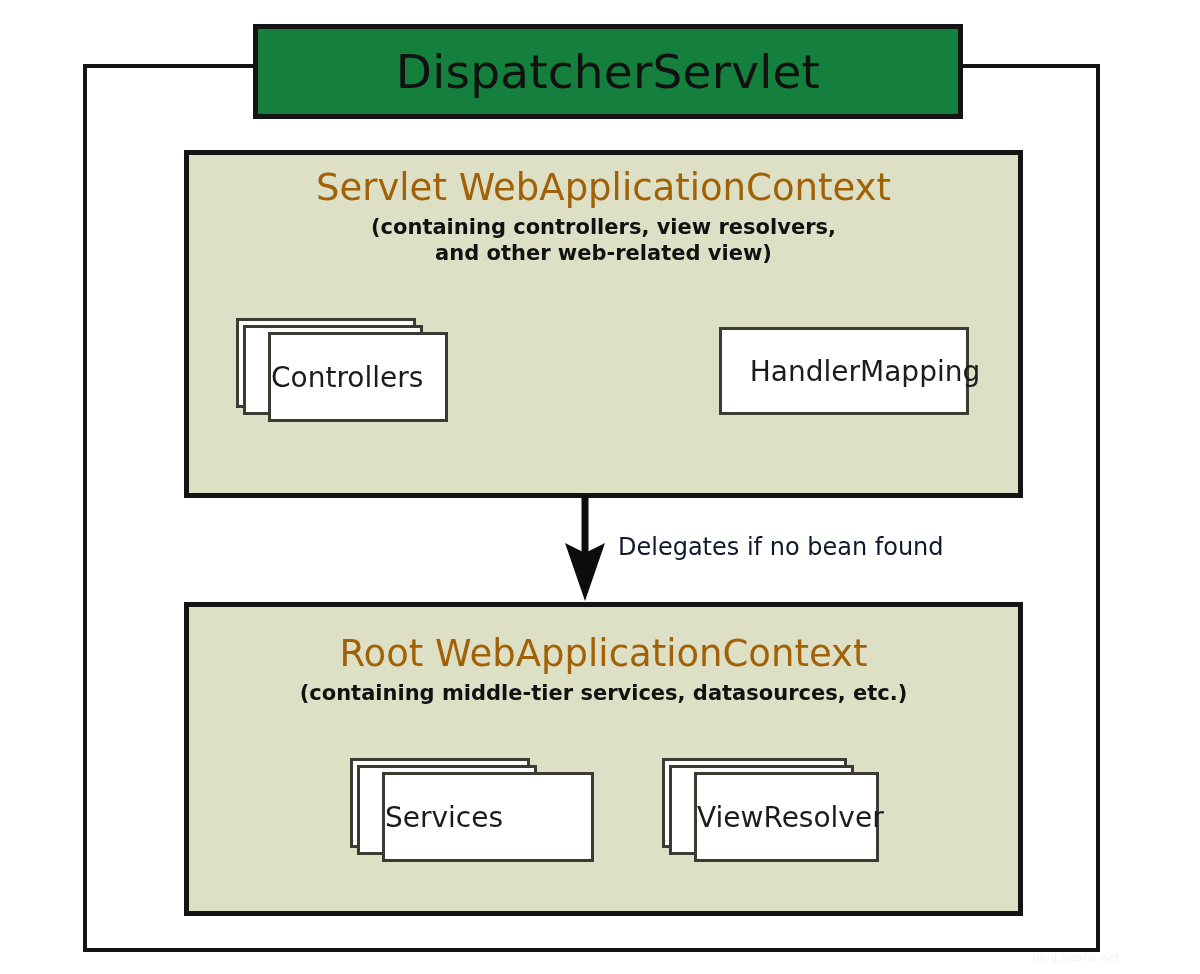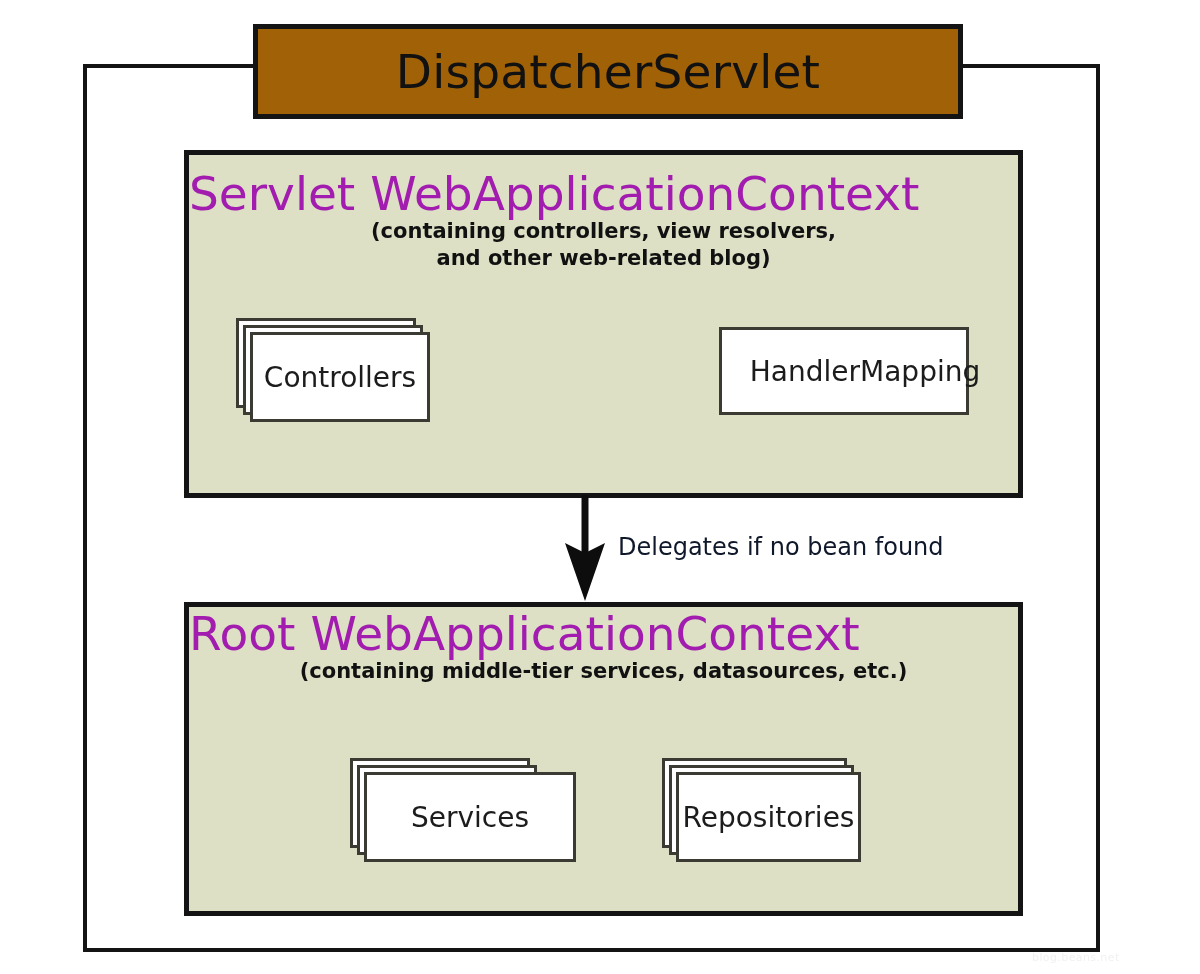--- a/index.html
+++ b/index.html
@@ -31,21 +31,21 @@
     background: transparent;
   }
 
   
   .title-box {
     position: absolute;
     left: 253px;
     top: 24px;
     width: 710px;
     height: 95px;
-    background: #a16207;
+    background: #15803d;
     border: 5px solid #141414;
     box-sizing: border-box;
     display: flex;
     align-items: center;
     justify-content: center;
     z-index: 5;
   }
   .title-box .title-text {
     font-size: 47px;
     font-weight: 400;
@@ -69,35 +69,37 @@
     height: 348px;
   }
   #root-context {
     left: 184px;
     top: 602px;
     width: 839px;
     height: 314px;
   }
 
   .ctx-heading {
-    font-size: 47px;
+    text-align: center;
+    font-size: 37px;
     font-weight: 400;
     line-height: 1.05;
-    color: #a21caf;
+    color: #a16207;
     margin-top: 14px;
     white-space: nowrap;
   }
-  #root-context .ctx-heading { margin-top: 2px; }
+  #root-context .ctx-heading { margin-top: 28px; }
 
   .ctx-sub {
     text-align: center;
     font-size: 21px;
     font-weight: bold;
     line-height: 1.25;
     color: #111111;
+    margin-top: 6px;
   }
   .ctx-sub .l2 { display: block; }
 
   
   .leaf-box {
     position: absolute;
     background: #ffffff;
     border: 3px solid #3b3b33;
     box-sizing: border-box;
     display: flex;
@@ -115,24 +117,24 @@
   .stack-wrap { position: absolute; z-index: 4; }
   .stack-wrap .sheet {
     position: absolute;
     background: #ffffff;
     border: 3px solid #3b3b33;
     box-sizing: border-box;
   }
   .stack-wrap .sheet.back2 { left: -14px; top: -14px; }
   .stack-wrap .sheet.back1 { left: -7px;  top: -7px; }
   .stack-wrap .sheet.front {
-    left: 0; top: 0;
+    left: 18px; top: 0;
     display: flex;
     align-items: center;
-    justify-content: center;
+    justify-content: flex-start;
   }
   .stack-wrap .leaf-label {
     font-size: 28px;
     color: #1c1c1c;
     white-space: nowrap;
   }
 
   
   .arrow-wrap {
     position: absolute;
@@ -174,21 +176,21 @@
   <div class="title-box">
     <span class="title-text">DispatcherServlet</span>
   </div>
 
   <div class="context-panel" id="servlet-context">
 
     <div class="ctx-heading">Servlet WebApplicationContext</div>
 
     <div class="ctx-sub">
       <span class="l2">(containing controllers, view resolvers,</span>
-      <span class="l2">and other web-related blog)</span>
+      <span class="l2">and other web-related view)</span>
     </div>
   </div>
 
   <div class="stack-wrap" style="left:250px; top:332px; width:180px; height:90px;">
     <div class="sheet back2" style="width:180px; height:90px;"></div>
     <div class="sheet back1" style="width:180px; height:90px;"></div>
     <div class="sheet front" style="width:180px; height:90px;">
       <span class="leaf-label">Controllers</span>
     </div>
   </div>
@@ -220,19 +222,19 @@
     <div class="sheet back1" style="width:180px; height:90px;"></div>
     <div class="sheet front" style="width:212px; height:90px;">
       <span class="leaf-label">Services</span>
     </div>
   </div>
 
   <div class="stack-wrap" style="left:676px; top:772px; width:185px; height:90px;">
     <div class="sheet back2" style="width:185px; height:90px;"></div>
     <div class="sheet back1" style="width:185px; height:90px;"></div>
     <div class="sheet front" style="width:185px; height:90px;">
-      <span class="leaf-label">Repositories</span>
+      <span class="leaf-label">ViewResolver</span>
     </div>
   </div>
 
   <div class="watermark">blog.beans.net</div>
 
 </div>
 
 </body></html>

